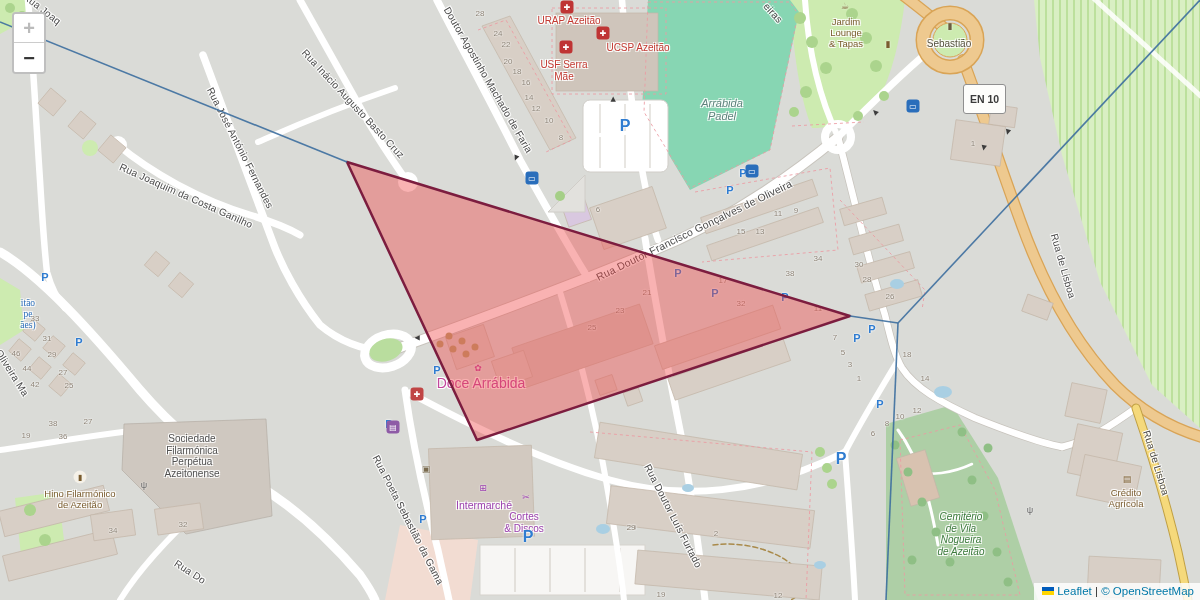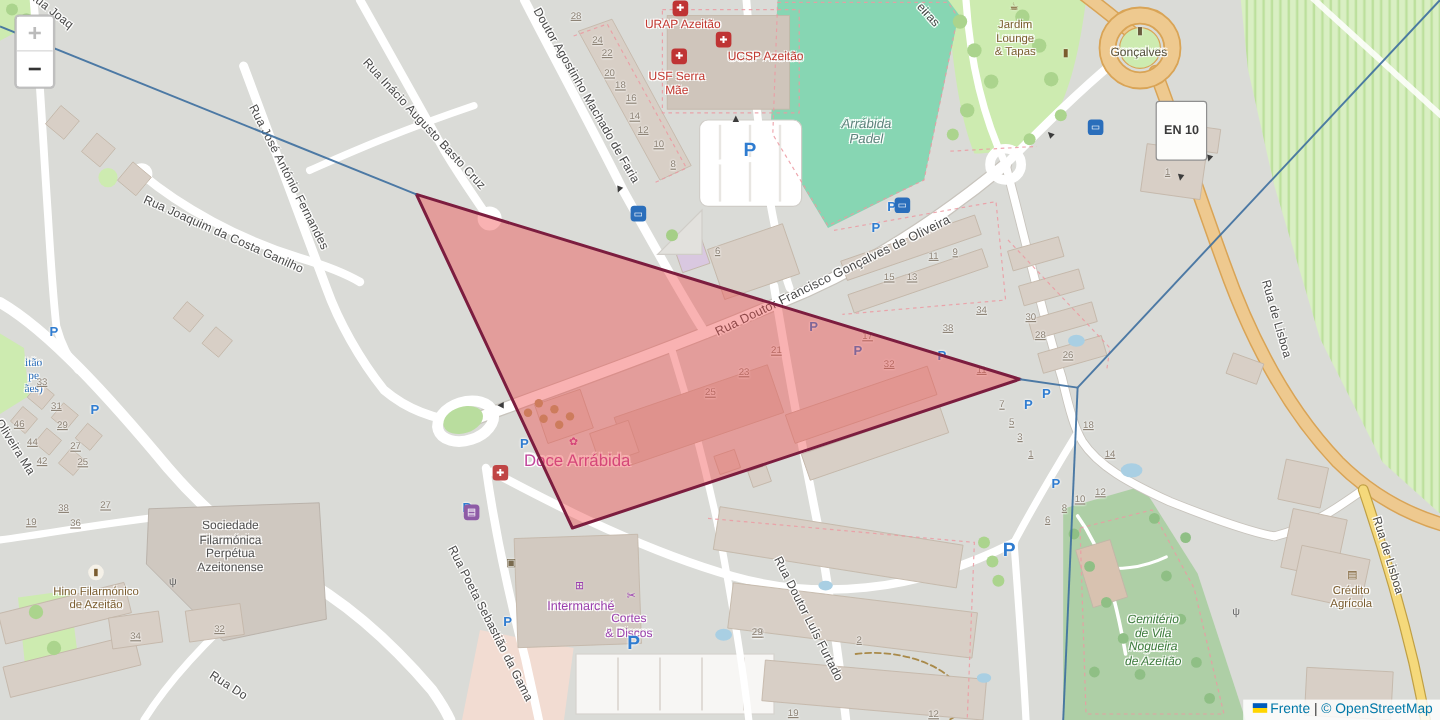--- a/index.html
+++ b/index.html
@@ -7,30 +7,30 @@
        font-family:"Liberation Sans","DejaVu Sans",sans-serif;cursor:grab;}
   #base-svg{position:absolute;left:0;top:0;z-index:1;}
   #tile-labels{position:absolute;left:0;top:0;width:1200px;height:600px;z-index:2;}
   #overlay-svg{position:absolute;left:0;top:0;z-index:3;}
   .lbl{position:absolute;white-space:pre;text-align:center;color:#4a4a4a;font-size:10px;line-height:1.15;
        transform:translate(-50%,-50%);
        text-shadow:-1px -1px 0 rgba(255,255,255,.92),1px -1px 0 rgba(255,255,255,.92),
                    -1px 1px 0 rgba(255,255,255,.92),1px 1px 0 rgba(255,255,255,.92),0 0 2px #fff;}
   .street{letter-spacing:.2px;}
   .hn{position:absolute;font-size:8px;color:#8d8376;transform:translate(-50%,-50%);
-      text-shadow:0 0 2px #fff,0 0 2px #fff;text-decoration:underline;}
+      text-shadow:0 0 2px #fff,0 0 2px #fff;}
   .pmark{position:absolute;color:#2f7cd0;font-weight:bold;font-size:11px;transform:translate(-50%,-50%);
          text-shadow:0 0 2px #fff,0 0 2px #fff;}
   .pmark.big{font-size:16px;}
   .icn{position:absolute;transform:translate(-50%,-50%);font-size:9px;line-height:1;
        display:flex;align-items:center;justify-content:center;text-shadow:0 0 2px #fff;}
   .icn.bgd{width:13px;height:13px;border-radius:3px;text-shadow:none;font-size:8px;}
   .arrow{position:absolute;color:#3c3c3c;font-size:7px;transform:translate(-50%,-50%);text-shadow:none;}
   .shield{position:absolute;left:963px;top:84px;background:#fdfdfb;border:1px solid #8f8f8f;border-radius:3px;
-          padding:18px 6px;font-size:10.5px;font-weight:bold;color:#3b3b3b;z-index:2;}
+          padding:8px 6px;font-size:10.5px;font-weight:bold;color:#3b3b3b;z-index:2;}
   .zoomctl{position:absolute;top:12px;left:12px;width:30px;border:2px solid rgba(0,0,0,.25);border-radius:4px;
            background:#fff;z-index:10;overflow:hidden;}
   .zoomctl button{display:block;width:30px;height:29px;border:0;background:#fff;font-size:20px;font-weight:bold;
                   line-height:1;padding:0;cursor:pointer;font-family:"Liberation Sans",sans-serif;}
   .zoomctl .zin{color:#bbb;border-bottom:1px solid #ccc;}
   .zoomctl .zout{color:#333;}
   .attrib{position:absolute;right:0;bottom:0;background:rgba(255,255,255,.82);padding:2px 6px 3px 8px;
           font-size:11.5px;color:#333;z-index:10;white-space:nowrap;}
   .attrib a{color:#0078a8;text-decoration:none;}
   .flag{display:inline-block;width:12px;height:8px;margin-right:3px;
@@ -270,21 +270,21 @@
       <div class="lbl street" style="left: 773px; top: 13px; transform: translate(-50%, -50%) rotate(48deg);">eiras</div>
       <div class="lbl poi" style="left: 569px; top: 21px; color: rgb(195, 57, 49);">URAP Azeitão</div>
       <div class="lbl poi" style="left: 638px; top: 48px; color: rgb(195, 57, 49);">UCSP Azeitão</div>
       <div class="lbl poi" style="left: 564px; top: 70px; color: rgb(195, 57, 49); text-align: center;">USF Serra
 Mãe</div>
       <div class="lbl poi" style="left: 722px; top: 110px; color: rgb(94, 131, 124); font-style: italic; font-size: 11px;">Arrábida
 Padel</div>
       <div class="lbl poi" style="left: 846px; top: 33px; color: rgb(122, 92, 46); font-size: 9.5px;">Jardim
 Lounge
 &amp; Tapas</div>
-      <div class="lbl poi" style="left: 949px; top: 44px; color: rgb(85, 80, 63); font-size: 10px;">Gonçalves</div>
+      <div class="lbl poi" style="left: 949px; top: 44px; color: rgb(85, 80, 63); font-size: 10px;">Sebastião</div>
       <div class="lbl poi" style="left: 481px; top: 383px; color: rgb(194, 71, 157); font-size: 14px;">Doce Arrábida</div>
       <div class="lbl poi" style="left: 484px; top: 505px; color: rgb(155, 63, 174); font-size: 10.5px;">Intermarché</div>
       <div class="lbl poi" style="left: 524px; top: 522px; color: rgb(155, 63, 174);">Cortes
 &amp; Discos</div>
       <div class="lbl poi" style="left: 192px; top: 456px; color: rgb(79, 79, 79); font-size: 10px;">Sociedade
 Filarmónica
 Perpétua
 Azeitonense</div>
       <div class="lbl poi" style="left: 80px; top: 500px; color: rgb(122, 92, 46); font-size: 9.5px;">Hino Filarmónico
 de Azeitão</div>
@@ -402,15 +402,15 @@
       <polyline points="1200,0 898,323" fill="none" stroke="#3c6e9e" stroke-width="1.6" stroke-opacity="0.9"></polyline>
       <polyline points="850,316 898,323" fill="none" stroke="#3c6e9e" stroke-width="1.6" stroke-opacity="0.9"></polyline>
       <polyline points="898,323 886,600" fill="none" stroke="#3c6e9e" stroke-width="1.6" stroke-opacity="0.9"></polyline>
     </svg>
 
   <div class="zoomctl">
     <button class="zin">+</button>
     <button class="zout">−</button>
   </div>
 
-  <div class="attrib"><span class="flag"></span><a href="#">Frente</a><span> | </span><a href="#">© OpenStreetMap</a></div>
+  <div class="attrib"><span class="flag"></span><a href="#">Leaflet</a><span> | </span><a href="#">© OpenStreetMap</a></div>
 
 </div>
 
 </body></html>

